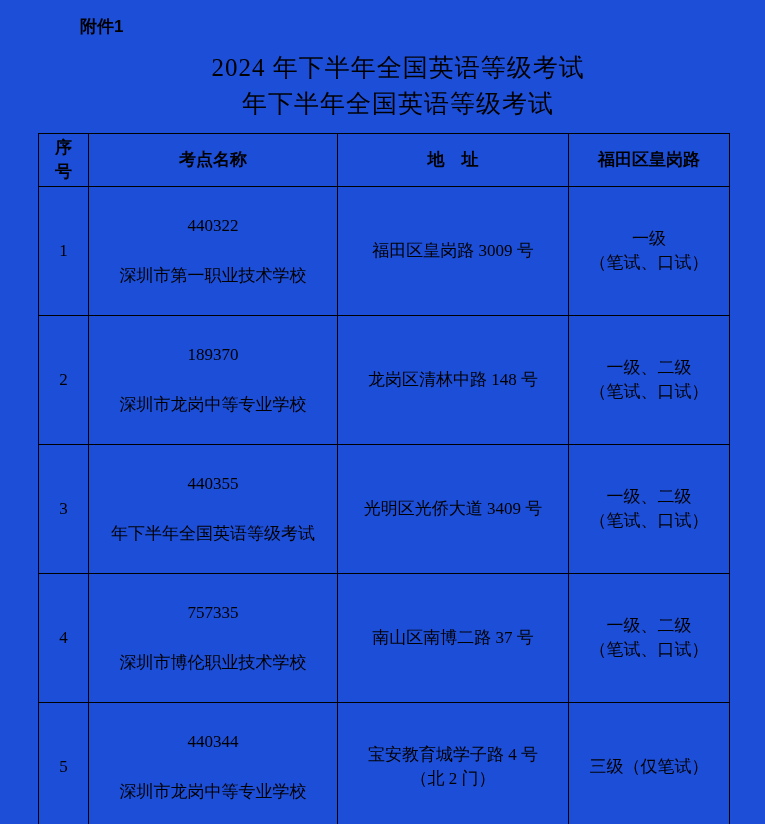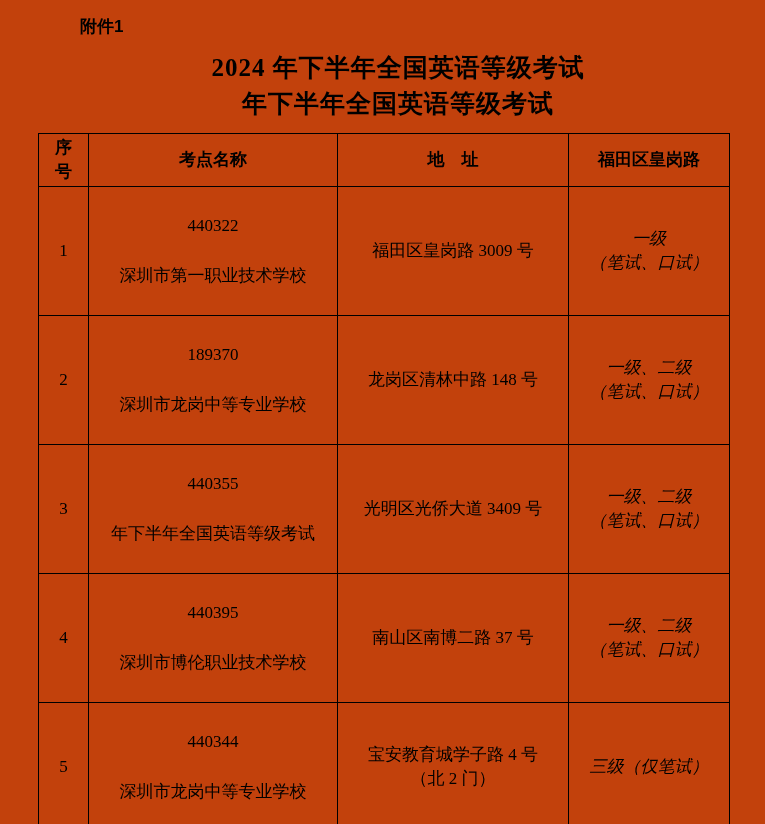--- a/index.html
+++ b/index.html
@@ -6,35 +6,35 @@
     margin: 0;
     padding: 0;
     background: #ffffff;
     color: #000000;
     font-family: "Liberation Serif", serif;
   }
   .page {
     position: relative;
     width: 765px;
     height: 824px;
-    background: #c2410c;
+    background: #1d4ed8;
     overflow: hidden;
   }
   .attachment {
     padding-top: 16px;
     margin-left: 80px;
     font-family: "Liberation Sans", sans-serif;
     font-weight: 700;
     font-size: 17px;
     line-height: 22px;
   }
   .doc-title {
     margin-top: 12px;
     text-align: center;
-    font-weight: 700;
+    font-weight: 400;
     font-size: 25px;
     line-height: 36px;
     letter-spacing: 1px;
     padding-left: 31px;
   }
   table.schedule {
     border-collapse: collapse;
     table-layout: fixed;
     width: 691px;
     margin: 11px 0 0 38px;
@@ -58,21 +58,21 @@
   table.schedule td {
     height: 59px;
     font-weight: 400;
   }
   .col-seq    { width: 50px; }
   .col-site   { width: 249px; }
   .col-addr   { width: 231px; }
   .col-levels { width: 161px; }
   .site-code { line-height: 26px; }
   .site-name { line-height: 26px; }
-  td.levels-cell { line-height: 23px; font-style: italic; }
+  td.levels-cell { line-height: 23px; }
 </style>
 </head>
 <body>
 
 <div class="page">
 
   <div class="attachment">附件1</div>
 
   <div class="doc-title">
     <div>2024 年下半年全国英语等级考试</div>
@@ -122,21 +122,21 @@
           <div class="site-code">440355</div>
           <div class="site-name">年下半年全国英语等级考试</div>
         </td>
         <td>光明区光侨大道 3409 号</td>
         <td class="levels-cell">一级、二级
 （笔试、口试）</td>
       </tr>
       <tr>
         <td>4</td>
         <td>
-          <div class="site-code">440395</div>
+          <div class="site-code">757335</div>
           <div class="site-name">深圳市博伦职业技术学校</div>
         </td>
         <td>南山区南博二路 37 号</td>
         <td class="levels-cell">一级、二级
 （笔试、口试）</td>
       </tr>
       <tr>
         <td>5</td>
         <td>
           <div class="site-code">440344</div>

